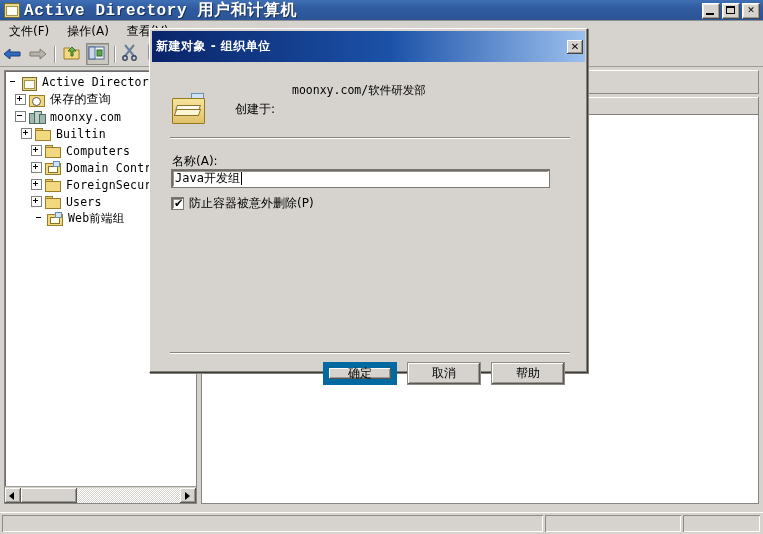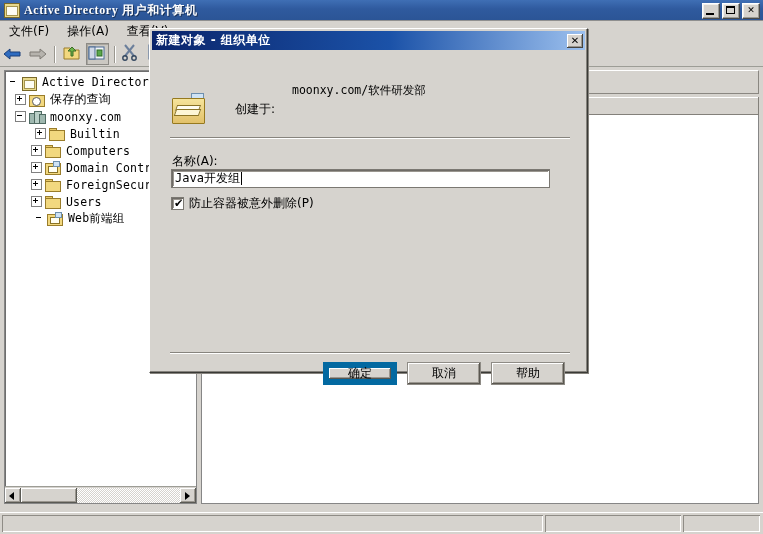--- a/index.html
+++ b/index.html
@@ -37,22 +37,22 @@
   .appicon .frame {
     position: absolute; left: 1px; top: 1px; width: 14px; height: 13px;
     background: #e8d98c; border: 1px solid #7a6a2a;
   }
   .appicon .inner {
     position: absolute; left: 3px; top: 4px; width: 10px; height: 8px;
     background: #fdfdf4; border: 1px solid #a59550;
   }
   .title-text {
     color: #ffffff;
-    font-family: Liberation Serif, serif;
-    font-size: 12px;
+    font-family: Liberation Mono, monospace;
+    font-size: 16px;
     font-weight: bold;
     letter-spacing: 0.6px;
     white-space: nowrap;
     text-shadow: 1px 1px 0 rgba(0,0,0,0.45);
   }
   .winbtns {
     position: absolute; right: 3px; top: 3px;
     display: flex; gap: 2px;
   }
   .winbtn {
@@ -279,21 +279,21 @@
     position: absolute; left: 149px; top: 28px;
     width: 439px; height: 345px;
     background: #d6d3ce;
     border: 1px solid #ffffff;
     border-right-color: #3a3a36; border-bottom-color: #3a3a36;
     box-shadow: 1px 1px 0 #85827c, inset -1px -1px 0 #85827c;
     box-sizing: border-box;
     z-index: 40;
   }
   .dlg-title {
-    position: absolute; left: 2px; right: 2px; top: 2px; height: 19px;
+    position: absolute; left: 2px; right: 2px; top: 2px; height: 31px;
     background: linear-gradient(to right, #0a246a 0%, #1b52a8 55%, #9cc0ee 100%);
     display: flex; align-items: center; justify-content: space-between;
     box-sizing: border-box;
     padding-left: 4px;
   }
   .dlg-title .t {
     color: #ffffff;
     font-family: "DejaVu Sans", sans-serif;
     font-size: 12px;
     font-weight: bold;
@@ -490,21 +490,21 @@
         <div class="tnode" style="padding-left:10px">
           <div class="expander"></div>
           <div class="ico domain">
               <div class="b1"></div>
               <div class="b2"></div>
               <div class="b3"></div>
             </div>
           <div class="label">moonxy.com</div>
         </div>
 
-        <div class="tnode" style="padding-left:30px">
+        <div class="tnode" style="padding-left:16px">
           <div class="expander plus"></div>
           <div class="ico folder">
               <div class="tab"></div>
               <div class="body"></div>
             </div>
           <div class="label">Builtin</div>
         </div>
 
         <div class="tnode" style="padding-left:26px">
           <div class="expander plus"></div>

